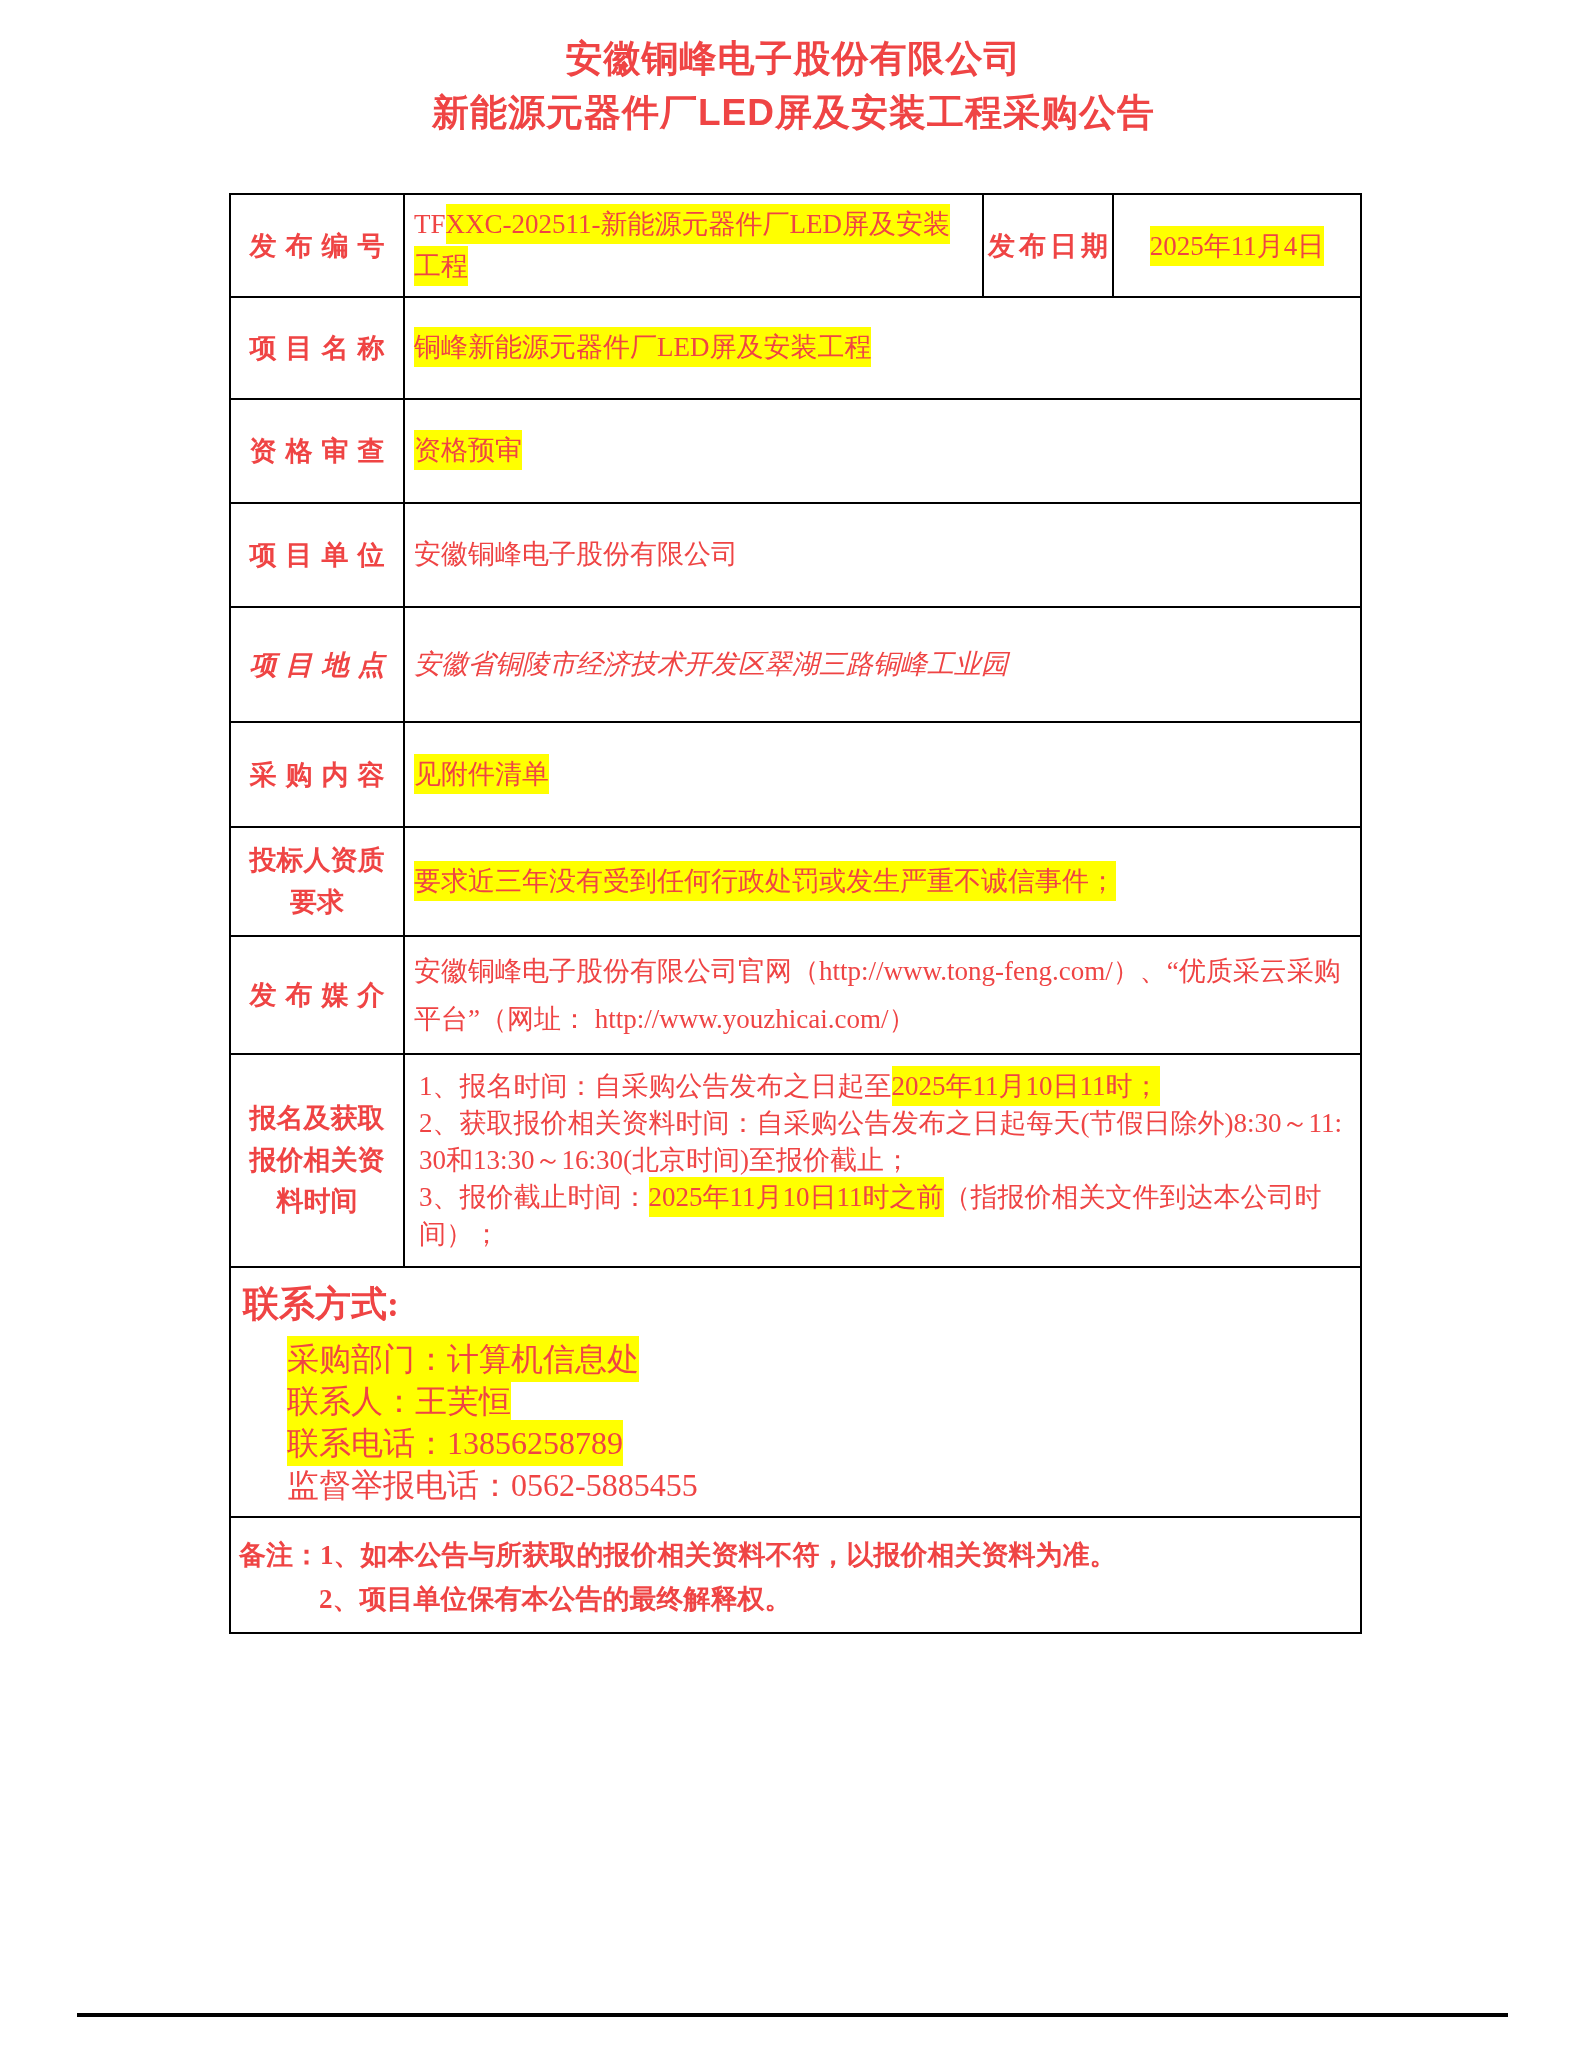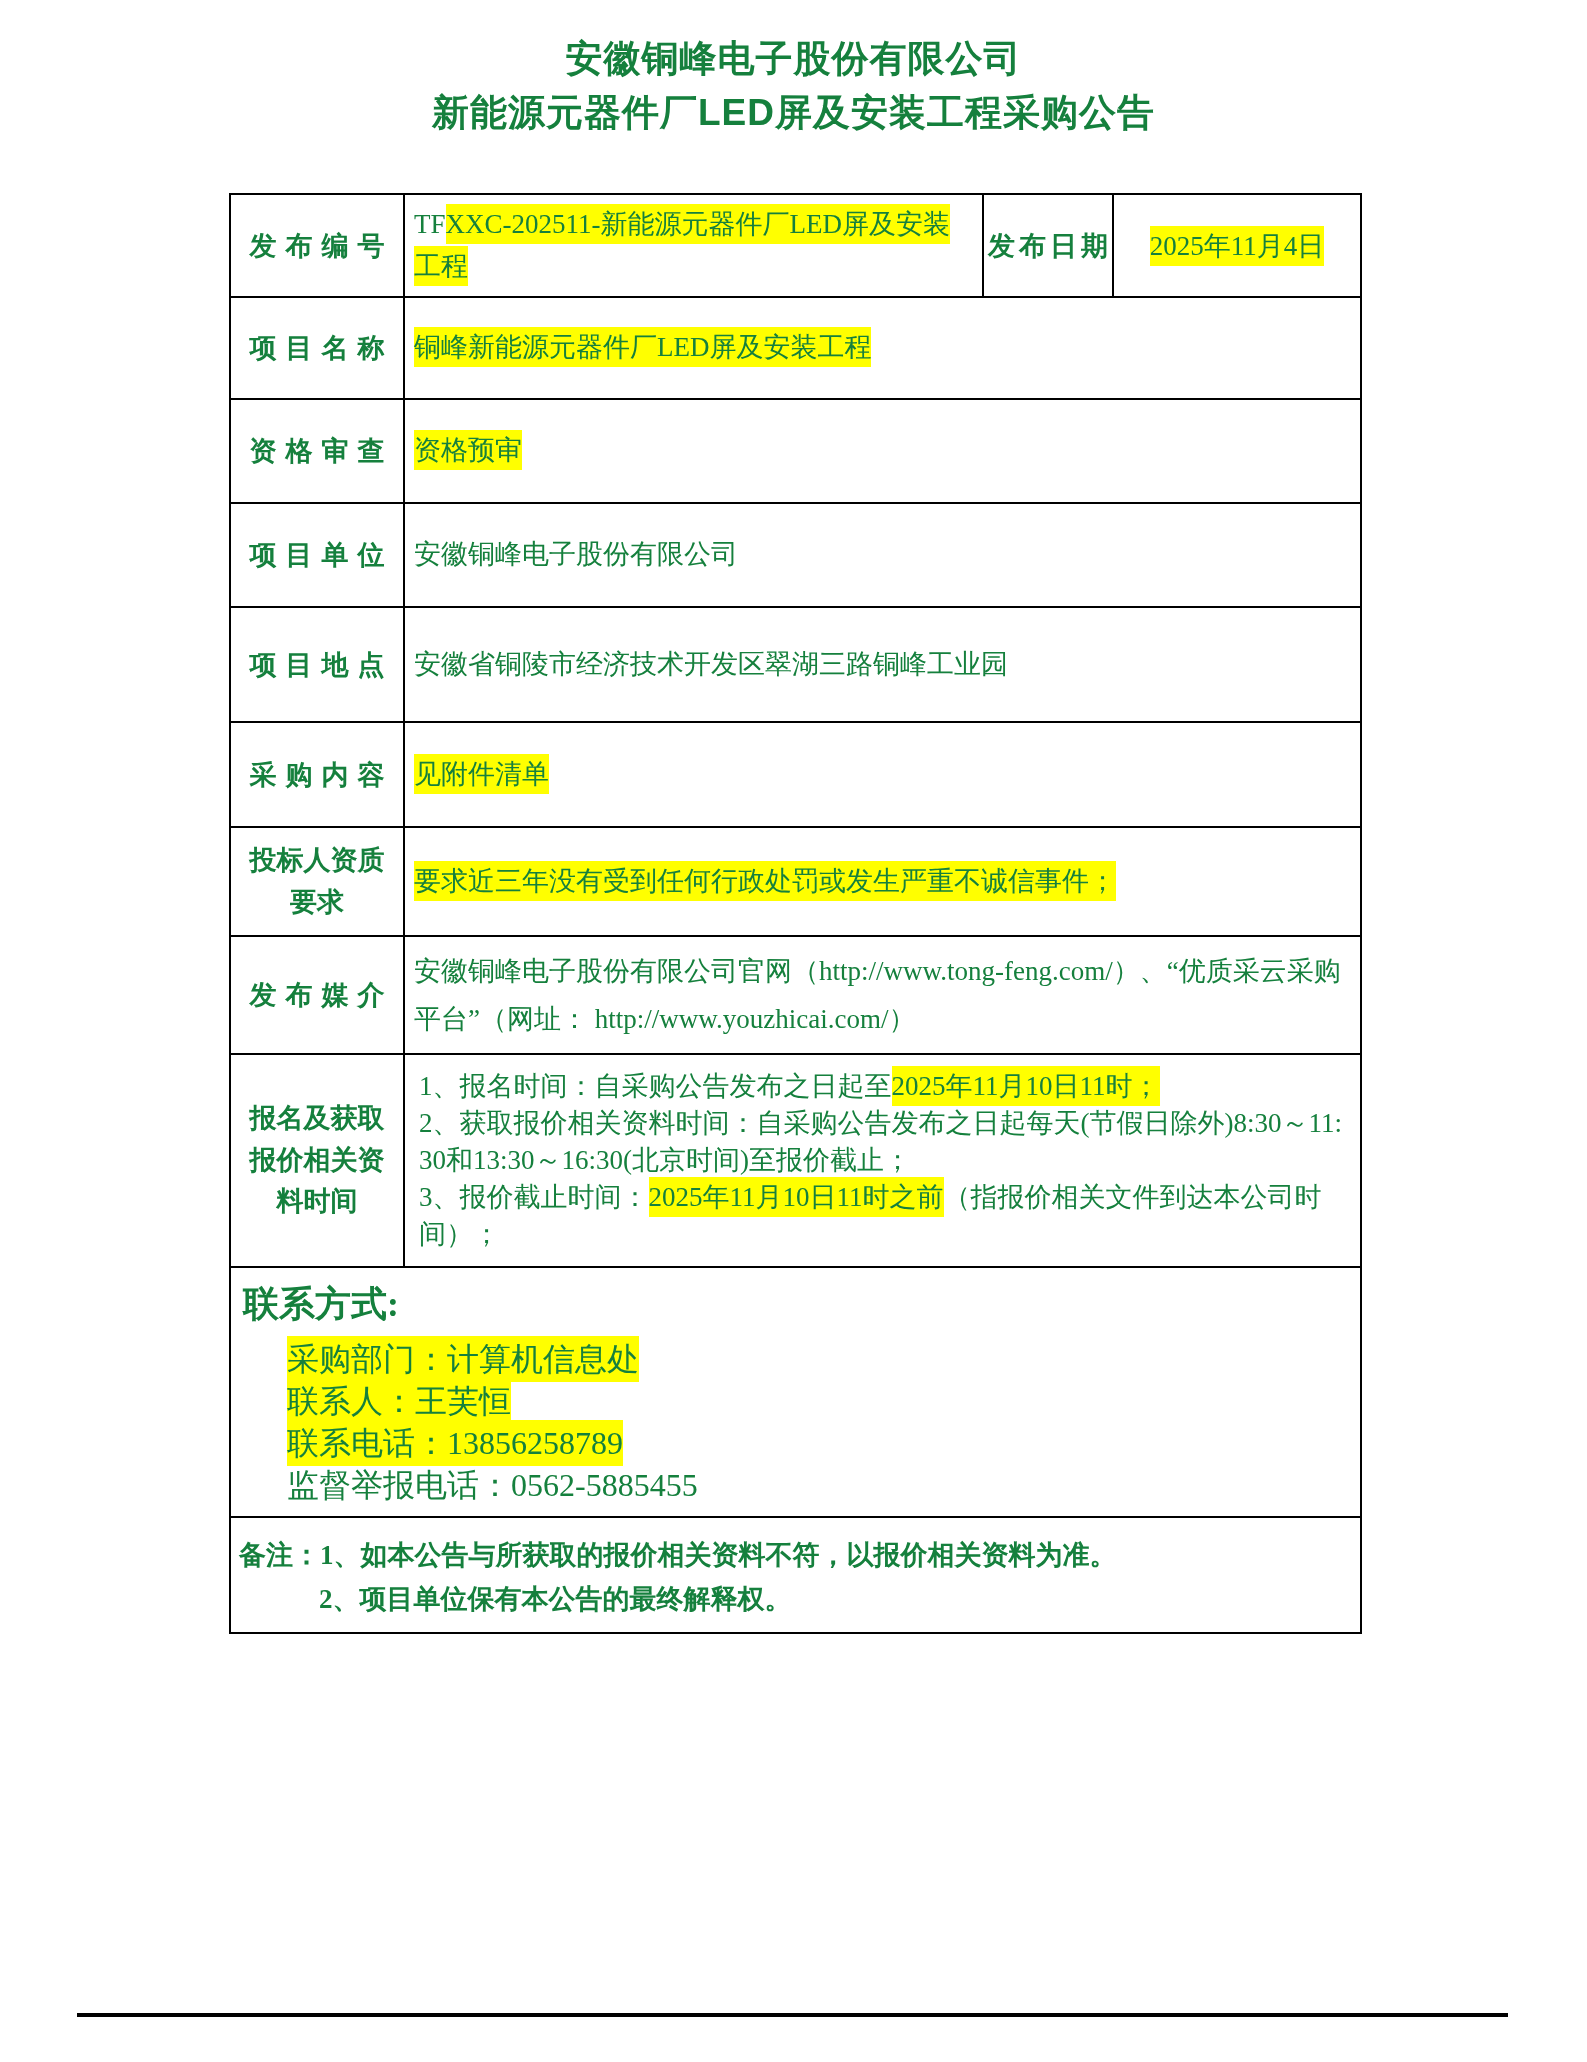--- a/index.html
+++ b/index.html
@@ -1,20 +1,20 @@
 <!DOCTYPE html>
 <html><head>
 <meta charset="utf-8">
 <style>
   html,body{margin:0;padding:0;background:#ffffff;}
   .page{
     position:relative;
     width:1587px;height:2062px;
     background:#ffffff;
-    color:#15803d;
+    color:#ef4444;
     font-family:"Liberation Serif","DejaVu Serif",serif;
     overflow:hidden;
   }
   .title{
     position:absolute;left:0;width:100%;
     text-align:center;
     font-family:"Liberation Sans","DejaVu Sans",sans-serif;
     font-weight:bold;
     font-size:37px;
     letter-spacing:1px;
@@ -45,21 +45,21 @@
   .narrow{max-width:138px;margin:0 auto;line-height:1.55;font-weight:bold;}
   td.value{padding:6px 10px 6px 9px;line-height:1.55;}
   td.center{text-align:center;padding:0;margin-left:44px;}
   .hl{background:#ffff00;padding:5px 0;box-decoration-break:clone;-webkit-box-decoration-break:clone;}
 
   
   tr.r1{height:103px;}
   tr.r2{height:102px;}
   tr.r3{height:104px;}
   tr.r4{height:104px;}
-  tr.r5{height:115px;}
+  tr.r5{height:115px;font-style:italic;}
   tr.r6{height:105px;}
   tr.r7{height:109px;}
   tr.r8{height:118px;}
   tr.r9{height:213px;}
   tr.r10{height:229px;}
   tr.r11{height:116px;}
 
   td.media-value{line-height:48px;}
   td.sched{font-size:26px;line-height:37px;padding:8px 10px 8px 14px;}
 

